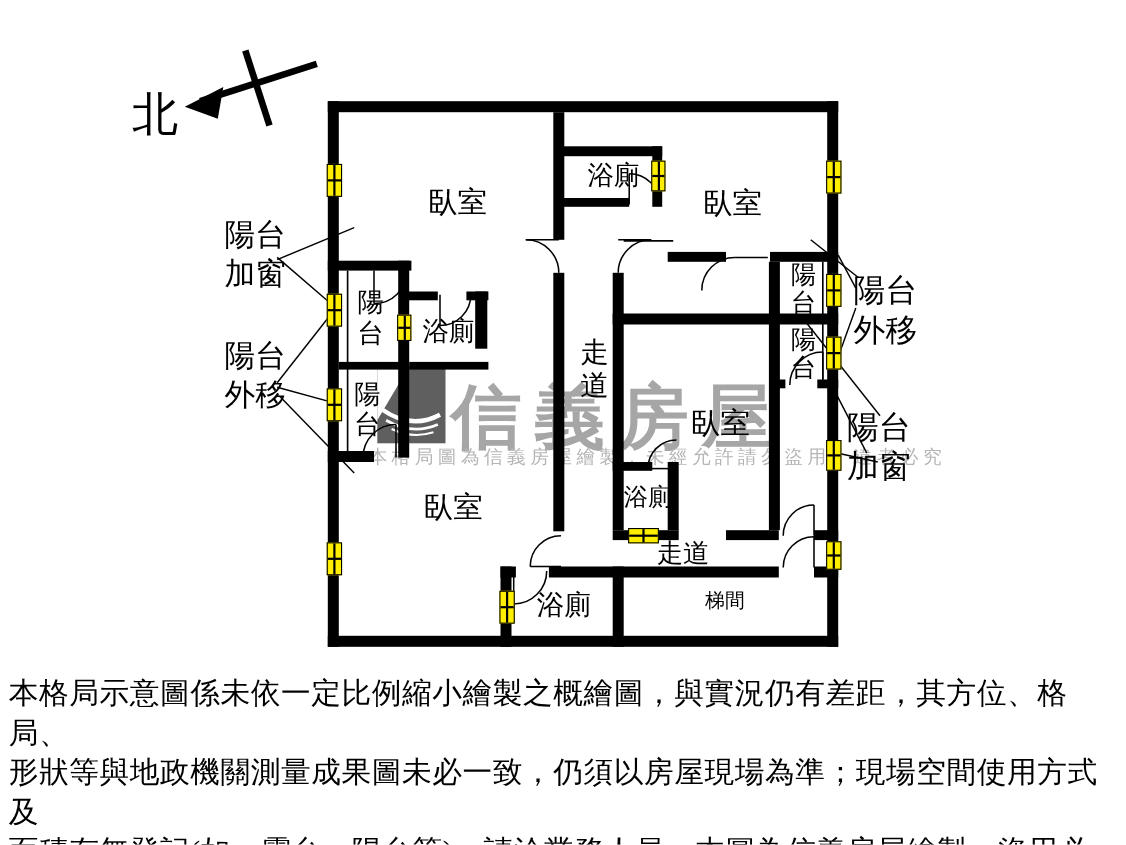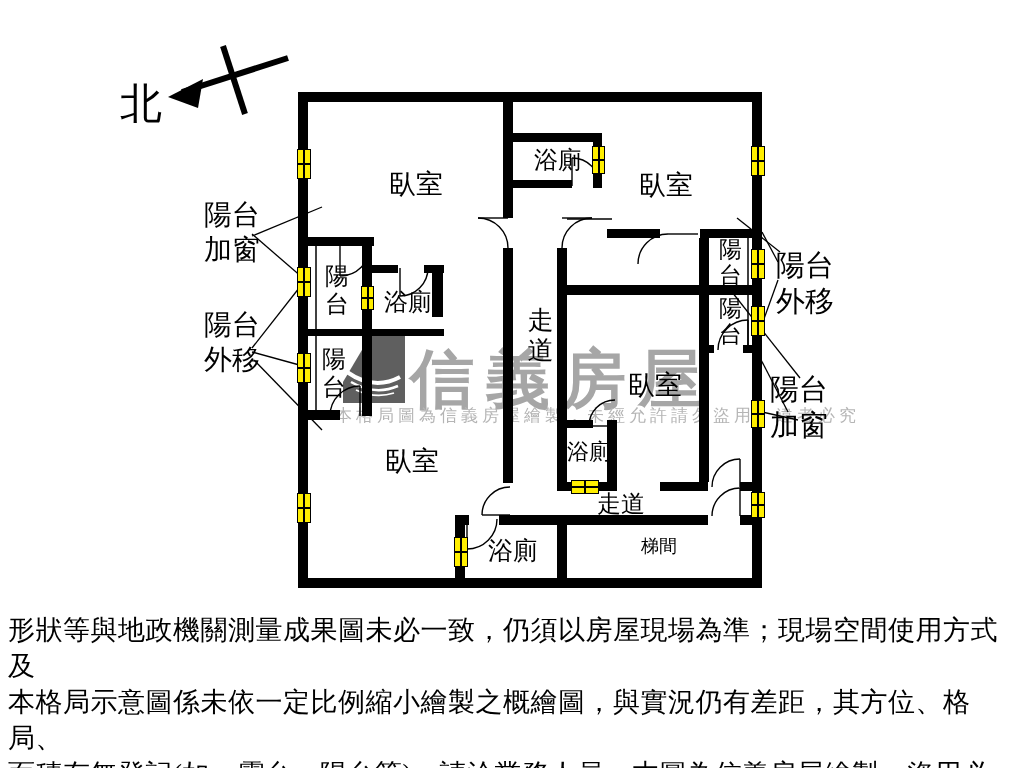--- a/index.html
+++ b/index.html
@@ -162,18 +162,18 @@
   <div class="lbl" style="left:630px;top:537px;width:58px;font-size:18px">梯間</div>
 
   <div class="ann" style="left:204px;top:197px;width:58px;font-size:28px;line-height:35px">陽台加窗</div>
   <div class="ann" style="left:204px;top:307px;width:58px;font-size:28px;line-height:35px">陽台外移</div>
   <div class="ann" style="left:776px;top:247px;width:60px;font-size:29px;line-height:36px">陽台外移</div>
   <div class="ann" style="left:770px;top:371px;width:60px;font-size:29px;line-height:36px">陽台加窗</div>
 
   <div id="north-label">北</div>
 
   <div id="disclaimer">
+    <div>本格局示意圖係未依一定比例縮小繪製之概繪圖，與實況仍有差距，其方位、格局、</div>
     <div>形狀等與地政機關測量成果圖未必一致，仍須以房屋現場為準；現場空間使用方式及</div>
-    <div>本格局示意圖係未依一定比例縮小繪製之概繪圖，與實況仍有差距，其方位、格局、</div>
     <div>面積有無登記(如：露台、陽台等)，請洽業務人員。本圖為信義房屋繪製，盜用必究。</div>
   </div>
 
 </div>
 
 </body></html>

